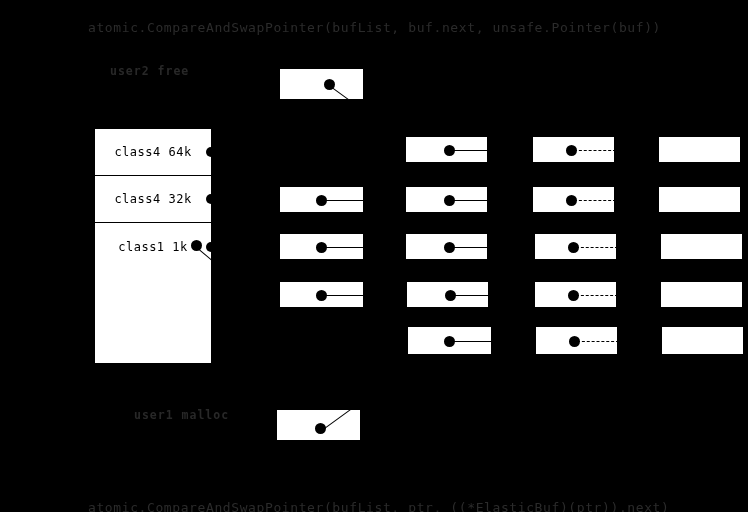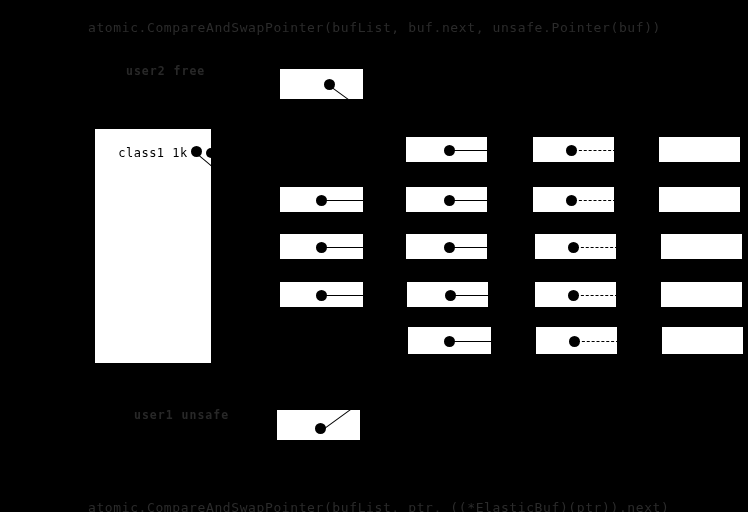--- a/index.html
+++ b/index.html
@@ -8,21 +8,21 @@
   .stage{position:absolute;left:0;top:0;width:748px;height:512px;}
 
   .code-line{position:absolute;color:#2b2b2b;font-size:13px;letter-spacing:0.6px;
              white-space:pre;font-family:"DejaVu Sans Mono","Liberation Mono",monospace;}
   #code-top{left:88px;top:20px;}
   #code-bottom{left:88px;top:479px;margin-top:21px;}
 
   .side-label{position:absolute;color:#282828;font-size:11.5px;letter-spacing:1px;
               white-space:pre;font-weight:bold;
               font-family:"DejaVu Sans Mono","Liberation Mono",monospace;}
-  #label-user2{left:126px;top:64px;}
+  #label-user2{left:110px;top:64px;}
   #label-user1{left:134px;top:408px;}
 
   
   .class-col{position:absolute;left:94px;top:128px;width:118px;height:236px;
              background:#fff;border:1px solid #000;box-sizing:border-box;}
   .class-cell{position:relative;height:47px;box-sizing:border-box;
               border-bottom:1px solid #000;
               display:flex;align-items:center;justify-content:center;}
   .class-cell:last-child{border-bottom:none;}
   .class-cell .ctext{color:#000;font-size:12px;letter-spacing:0.5px;white-space:pre;
@@ -47,21 +47,29 @@
 
   <div class="side-label" id="label-user2">user2 free</div>
 
   <div class="node" style="left:279px;top:68px;width:85px;height:32px;">
     <div class="dot" style="left:44px;top:10px;"></div>
     <div class="diag" style="left:52px;top:18px;width:45px;transform:rotate(36deg);"></div>
   </div>
 
   <div class="class-col">
 
+    <div class="class-cell">
+      <span class="ctext">class4 64k</span>
+      <span class="edge-dot"></span>
+    </div>
 
+    <div class="class-cell">
+      <span class="ctext">class4 32k</span>
+      <span class="edge-dot"></span>
+    </div>
 
 
 
     <div class="class-cell">
       <span class="ctext">class1 1k</span>
       <span class="edge-dot"></span>
       <span class="dot" style="position:absolute;left:96px;top:17px;width:11px;height:11px;border-radius:50%;background:#000;"></span>
       <span class="diag" style="left:103px;top:25px;width:26px;transform:rotate(40deg);"></span>
     </div>
 
@@ -129,15 +137,15 @@
   </div>
   <div class="node" style="left:661px;top:326px;width:83px;height:29px;"></div>
 
   <div class="node" style="left:276px;top:409px;width:85px;height:32px;">
     <div class="dot" style="left:38px;top:13px;"></div>
     <div class="diag" style="left:46px;top:19px;width:45px;transform:rotate(-36deg);"></div>
   </div>
 
   <div class="code-line" id="code-bottom">atomic.CompareAndSwapPointer(bufList, ptr, ((*ElasticBuf)(ptr)).next)</div>
 
-  <div class="side-label" id="label-user1">user1 unsafe</div>
+  <div class="side-label" id="label-user1">user1 malloc</div>
 
 </div>
 
 </body></html>

